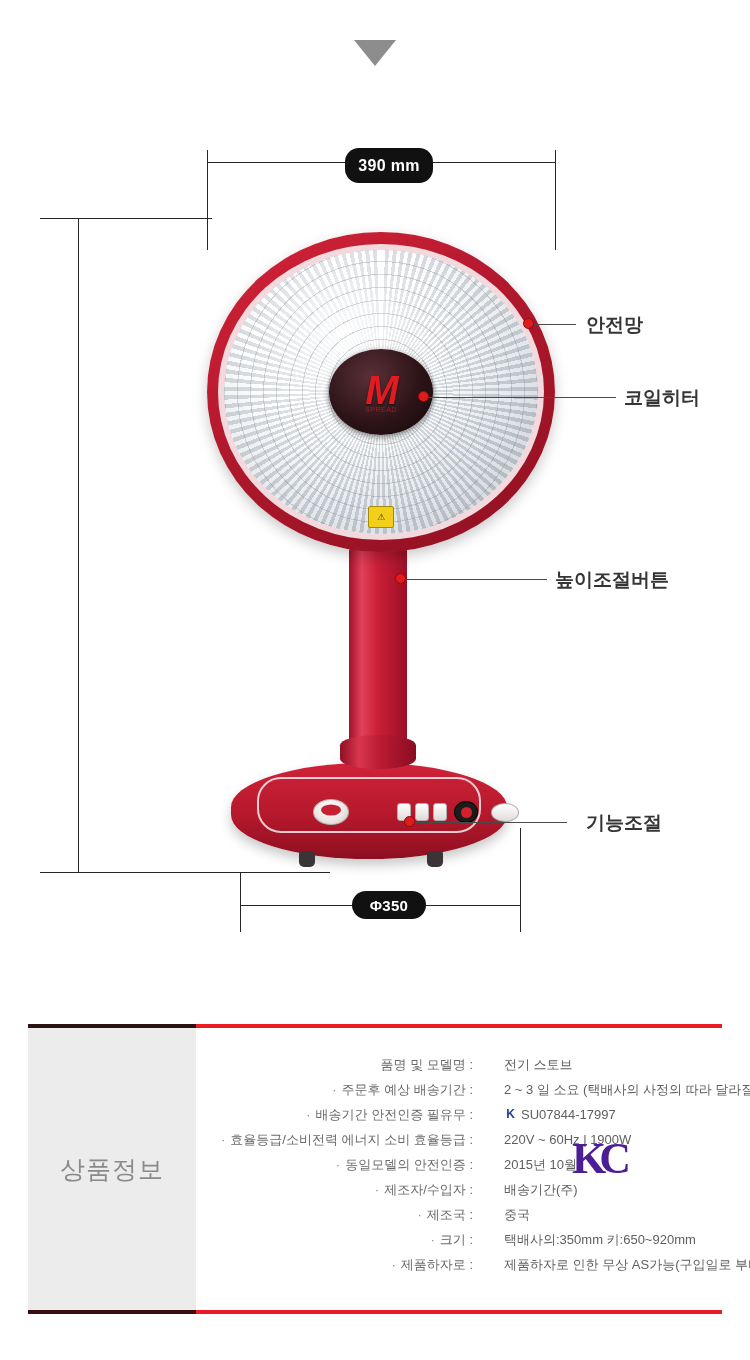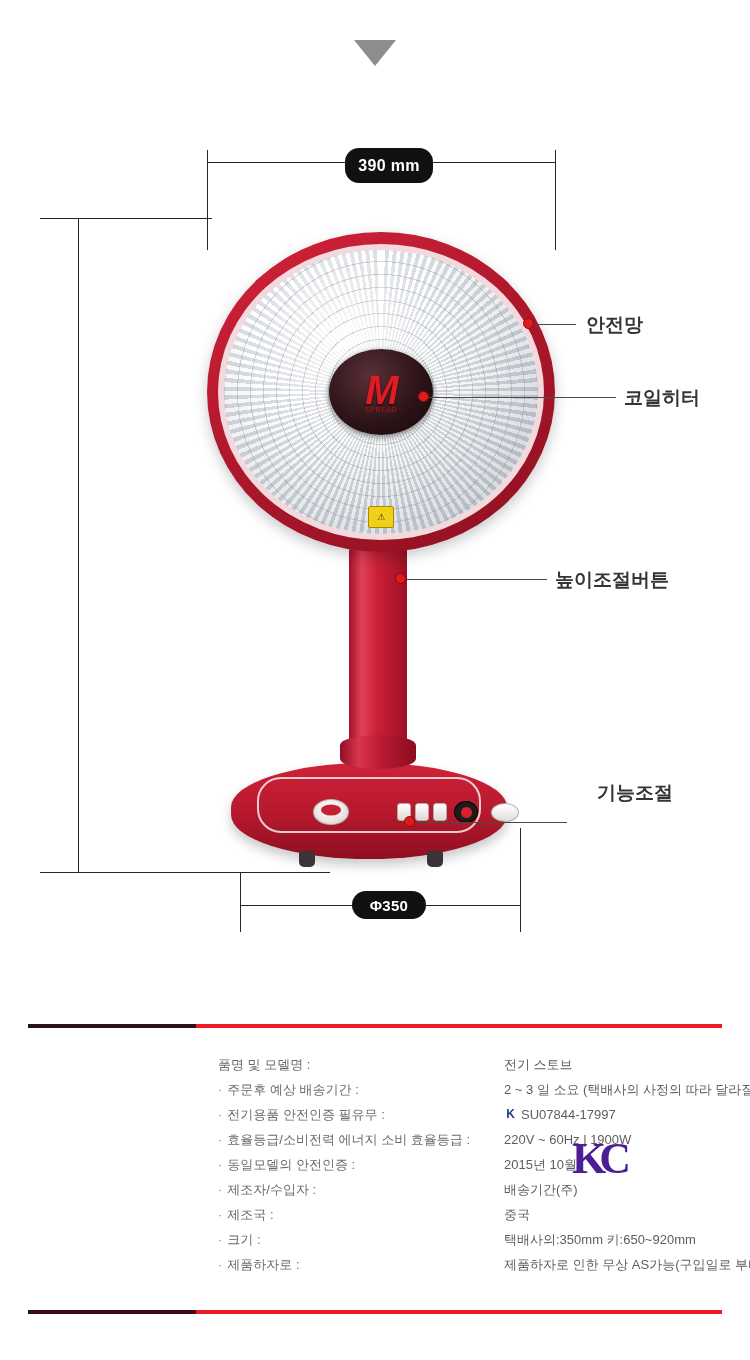--- a/index.html
+++ b/index.html
@@ -197,21 +197,21 @@
   .spec-labels {
     position: absolute; left: 22px; top: 24px; width: 255px;
   }
   .spec-values {
     position: absolute; left: 308px; top: 24px; width: 300px;
   }
   .spec-row {
     font-size: 13px; color: #6a6a6a; line-height: 15px; height: 25px;
     display: flex; align-items: center; white-space: nowrap;
   }
-  .spec-labels .spec-row { justify-content: flex-start; padding-right: 0; }
+  .spec-labels .spec-row { justify-content: flex-end; padding-right: 0; }
   .spec-labels .spec-row .bullet { margin-right: 5px; color: #8a8a8a; }
   .spec-labels .spec-row.no-bullet { padding-right: 0; }
   .spec-values .spec-row { color: #5e5e5e; }
   .kc-inline {
     display: inline-flex; align-items: center; justify-content: center;
     width: 13px; height: 14px; margin-right: 4px;
     color: #27418c; font-size: 12px; font-weight: bold;
   }
   .kc-big {
     position: absolute; right: 86px; top: 100px;
@@ -288,42 +288,45 @@
   <div class="callout-dot" style="left:418px; top:391px;"></div>
   <div class="callout-line" style="left:429px; top:397px; width:187px;"></div>
   <div class="callout-text" style="left:624px; top:369px;margin-top:16px;">코일히터</div>
 
   <div class="callout-dot" style="left:395px; top:573px;"></div>
   <div class="callout-line" style="left:406px; top:579px; width:141px;"></div>
   <div class="callout-text" style="left:555px; top:567px;">높이조절버튼</div>
 
   <div class="callout-dot" style="left:404px; top:816px;"></div>
   <div class="callout-line" style="left:415px; top:822px; width:152px;"></div>
-  <div class="callout-text" style="left:586px; top:780px;margin-left:11px;">기능조절</div>
+  <div class="callout-text" style="left:586px; top:810px;">기능조절</div>
 </div>
 
 <div class="info-block">
   <div class="bar bar-top">
     <div class="bar-dark"></div>
     <div class="bar-red"></div>
   </div>
 
+  <div class="info-left">
+    <div class="info-left-label">상품정보</div>
+  </div>
 
   <div class="info-right">
     <div class="spec-labels">
         <div class="spec-row no-bullet">
           <span>품명 및 모델명 :</span>
         </div>
         <div class="spec-row">
           <span class="bullet">·</span>
           <span>주문후 예상 배송기간 :</span>
         </div>
         <div class="spec-row">
           <span class="bullet">·</span>
-          <span>전기용품 안전인증 필유무 :</span>
+          <span>배송기간 안전인증 필유무 :</span>
         </div>
         <div class="spec-row">
           <span class="bullet">·</span>
           <span>효율등급/소비전력 에너지 소비 효율등급 :</span>
         </div>
         <div class="spec-row">
           <span class="bullet">·</span>
           <span>동일모델의 안전인증 :</span>
         </div>
         <div class="spec-row">

